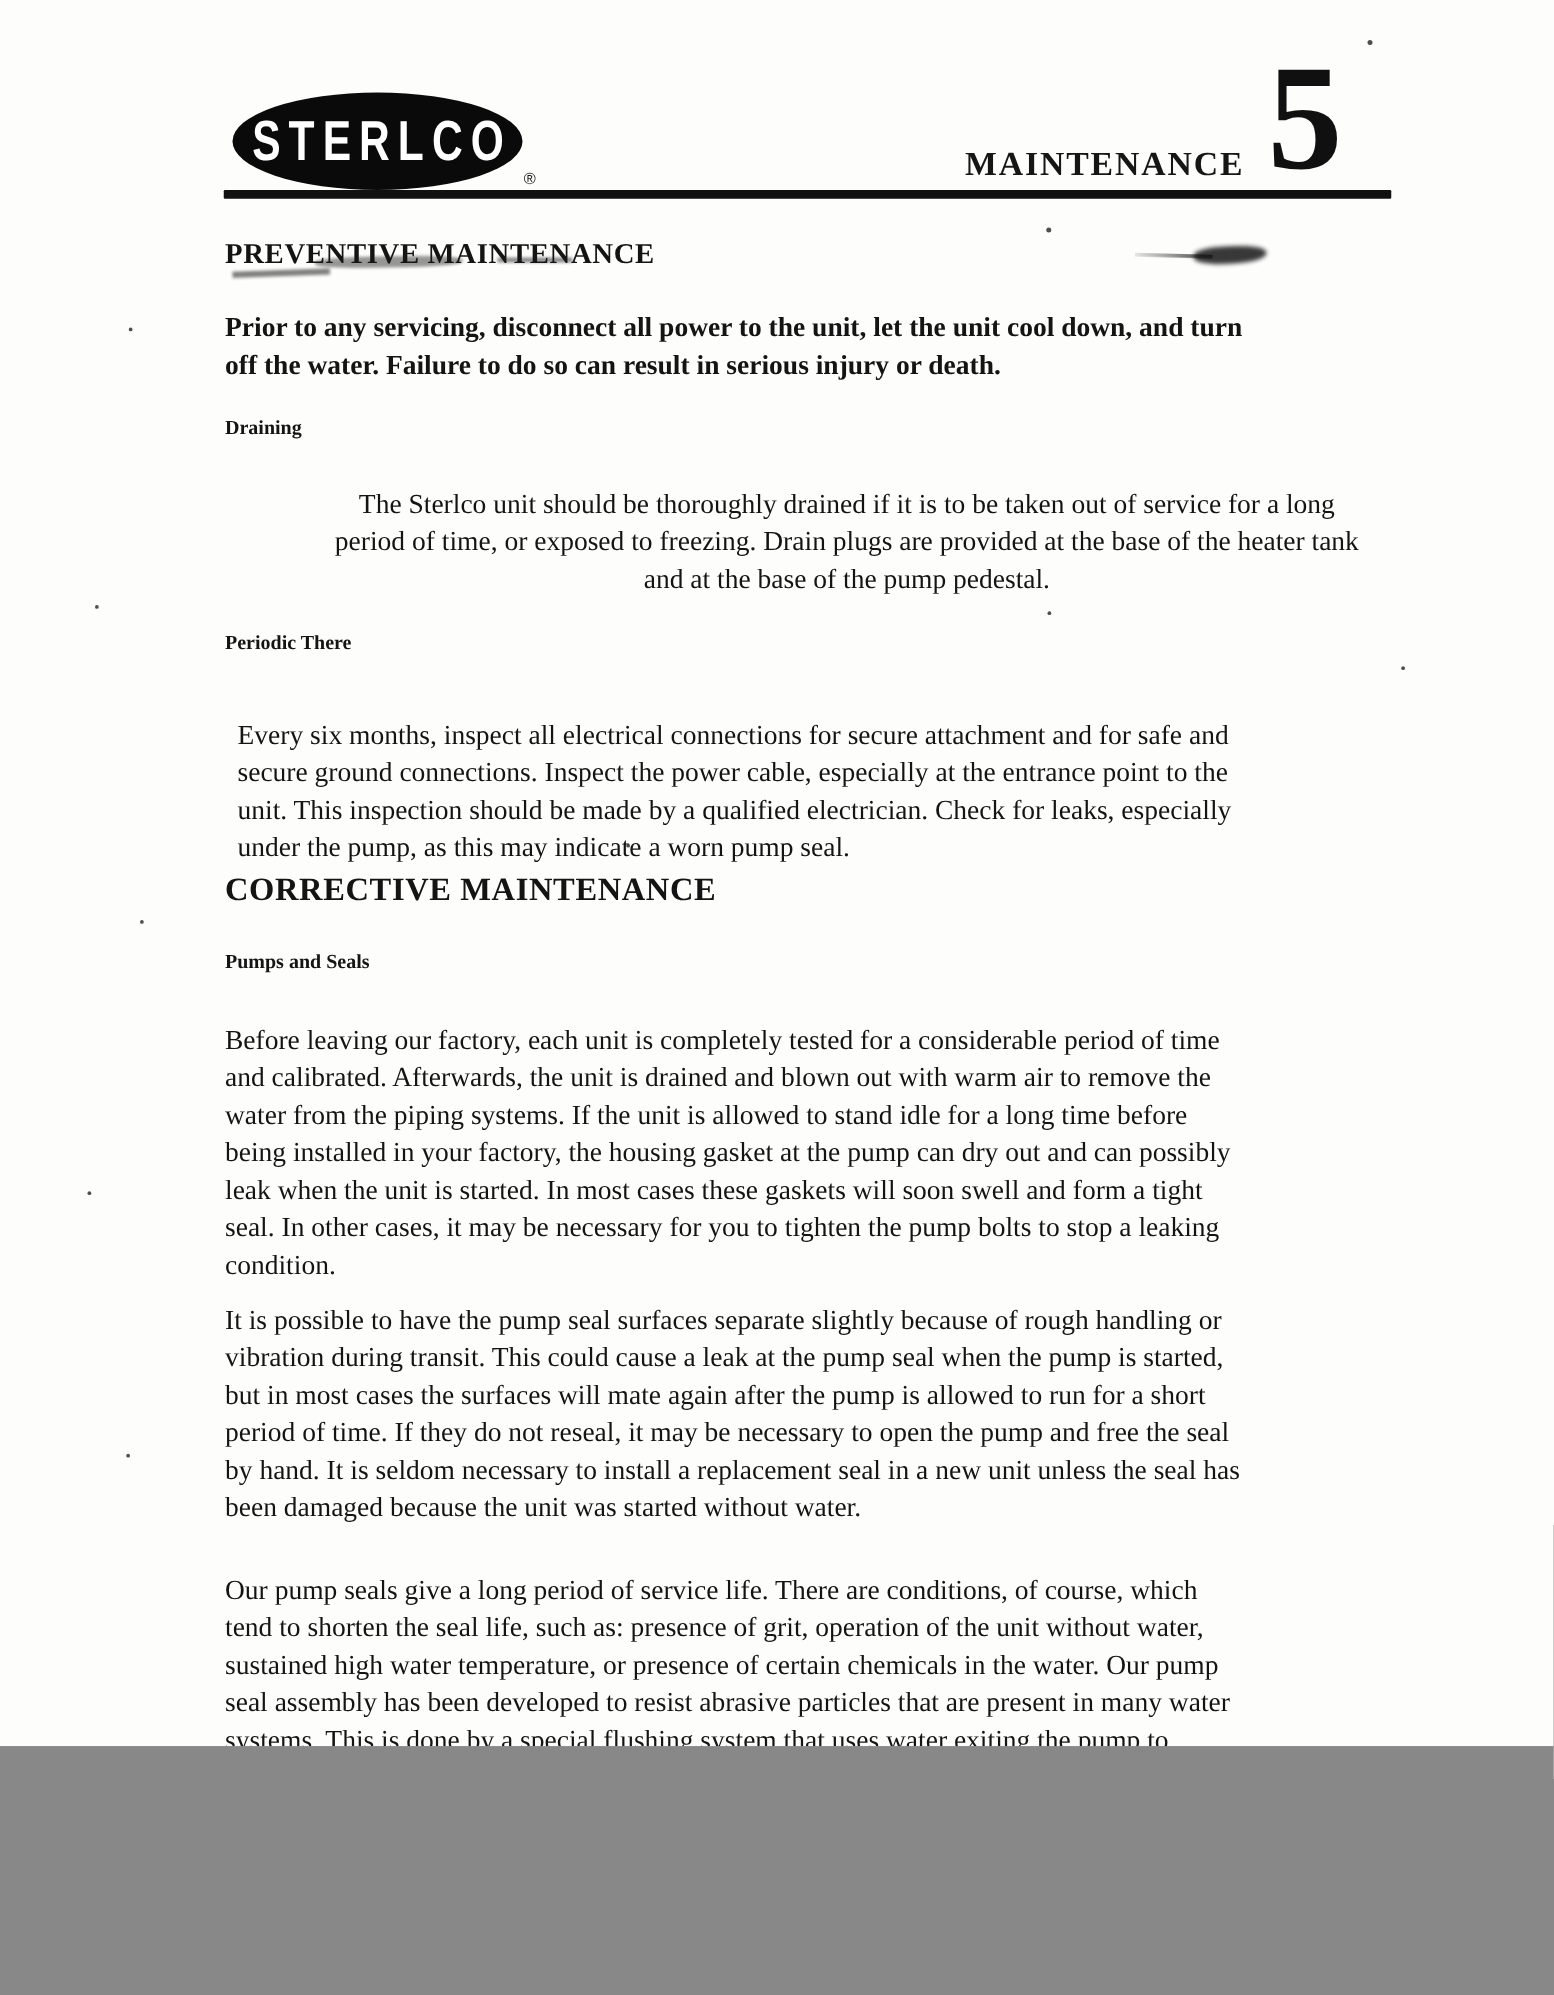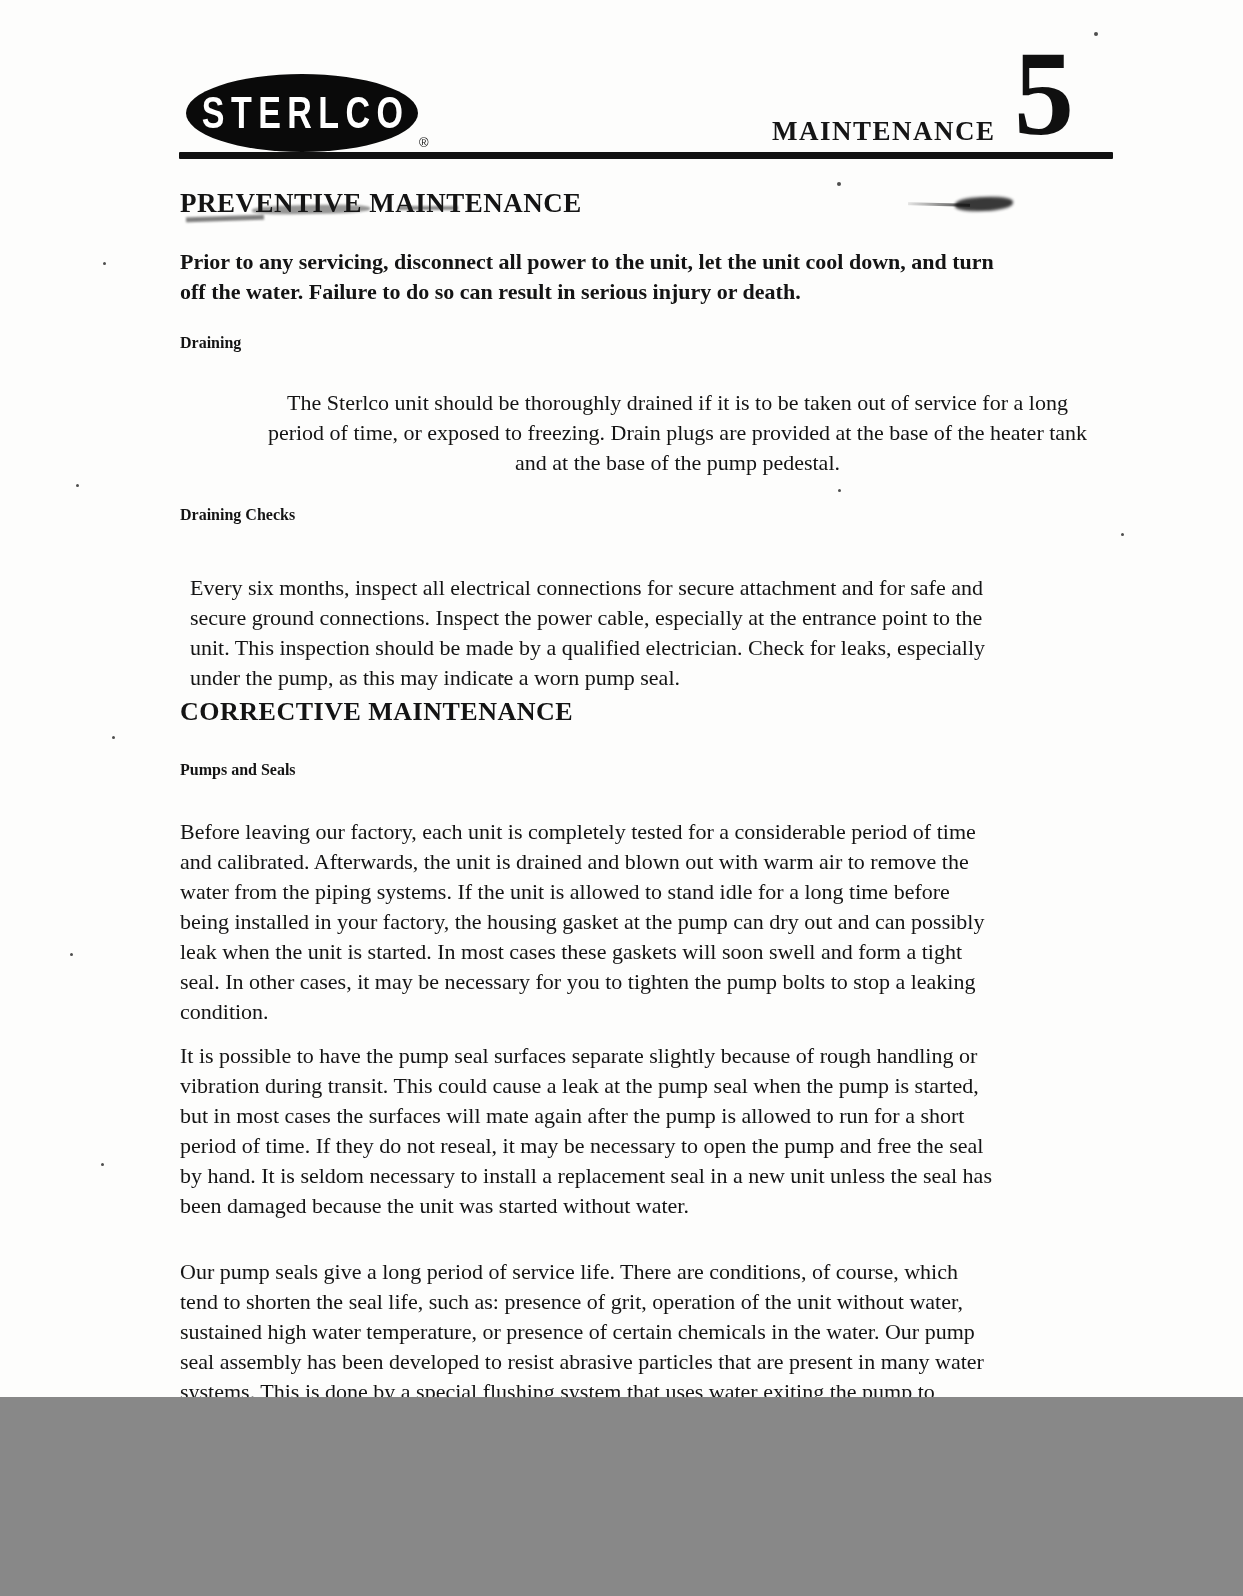--- a/index.html
+++ b/index.html
@@ -43,21 +43,21 @@
     background:#111;border-radius:1px;
   }
   
   .tblock{
     position:absolute;left:180px;width:995px;
     font-size:22px;line-height:30px;
     white-space:pre-line;
     color:#141414;
   }
   .bold{font-weight:bold;}
-  .h1{font-size:27px;font-weight:bold;letter-spacing:.5px;}
+  .h1{font-size:23px;font-weight:bold;letter-spacing:.5px;}
   .h2{font-size:16px;font-weight:bold;}
   .pagenum{
     position:absolute;left:180px;top:1470px;width:920px;
     text-align:center;font-size:21px;color:#161616;font-style:italic;
   }
   
   .smudge{position:absolute;background:#1a1a1a;filter:blur(1.3px);opacity:.75;}
   .smudge-tail{
     position:absolute;left:908px;top:203px;width:62px;height:3px;
     background:linear-gradient(to right,rgba(20,20,20,.1),rgba(20,20,20,.8));
@@ -96,21 +96,21 @@
   <div class="smudge-blob"></div>
 
   <div class="tblock bold" style="top:247px;">Prior to any servicing, disconnect all power to the unit, let the unit cool down, and turn
 off the water.  Failure to do so can result in serious injury or death.</div>
 
   <div class="tblock h2" style="top:328px;">Draining</div>
   <div class="tblock" style="top:388px;text-align:center;">The Sterlco unit should be thoroughly drained if it is to be taken out of service for a long
 period of time, or exposed to freezing. Drain plugs are provided at the base of the heater tank
 and at the base of the pump pedestal.</div>
 
-  <div class="tblock h2" style="top:500px;">Draining Checks</div>
+  <div class="tblock h2" style="top:500px;">Periodic There</div>
   <div class="tblock" style="top:573px;margin-left:10px;">Every six months, inspect all electrical connections for secure attachment and for safe and
 secure ground connections. Inspect the power cable, especially at the entrance point to the
 unit.  This inspection should be made by a qualified electrician. Check for leaks, especially
 under the pump, as this may indicate a worn pump seal.</div>
 
   <div class="tblock h1" style="top:697px;font-size:26px;">CORRECTIVE MAINTENANCE</div>
 
   <div class="tblock h2" style="top:755px;">Pumps and Seals</div>
 
   <div class="tblock" style="top:817px;">Before leaving our factory, each unit is completely tested for a considerable period of time

